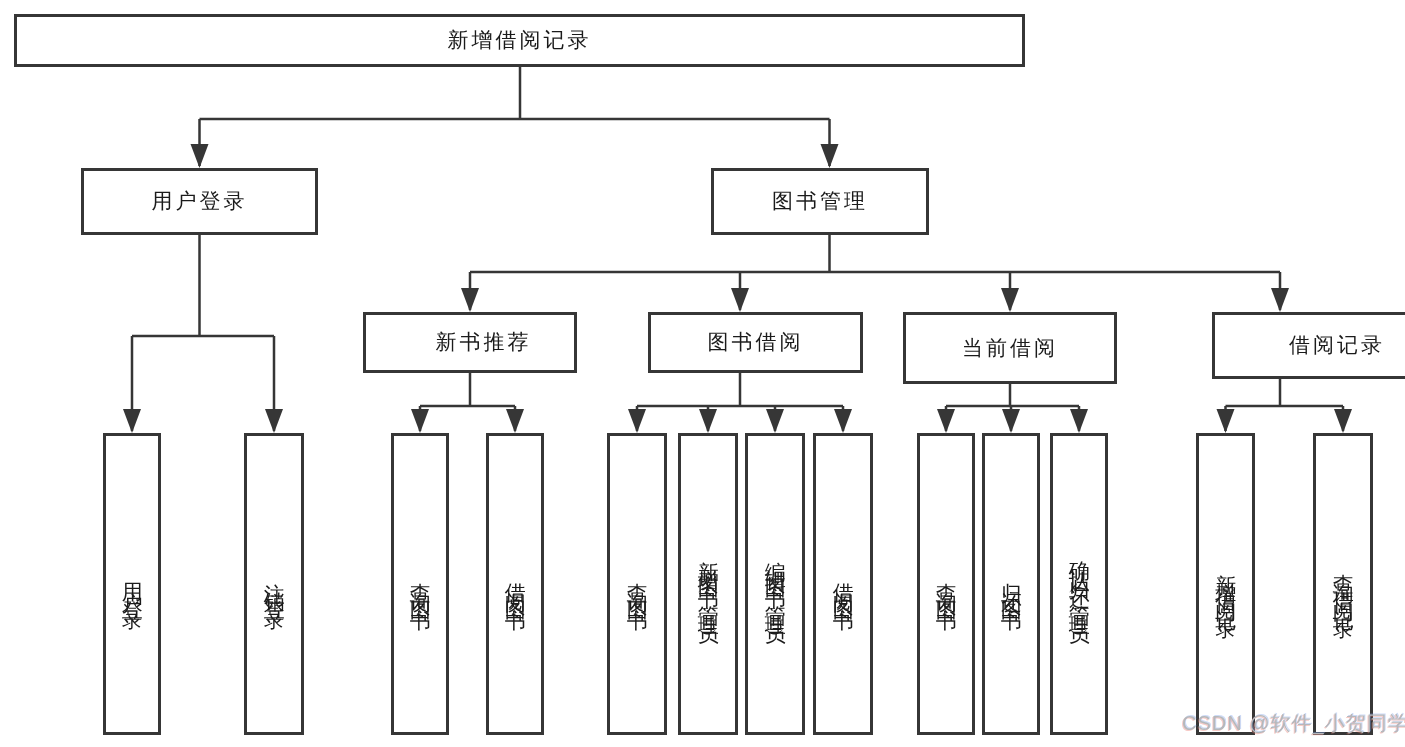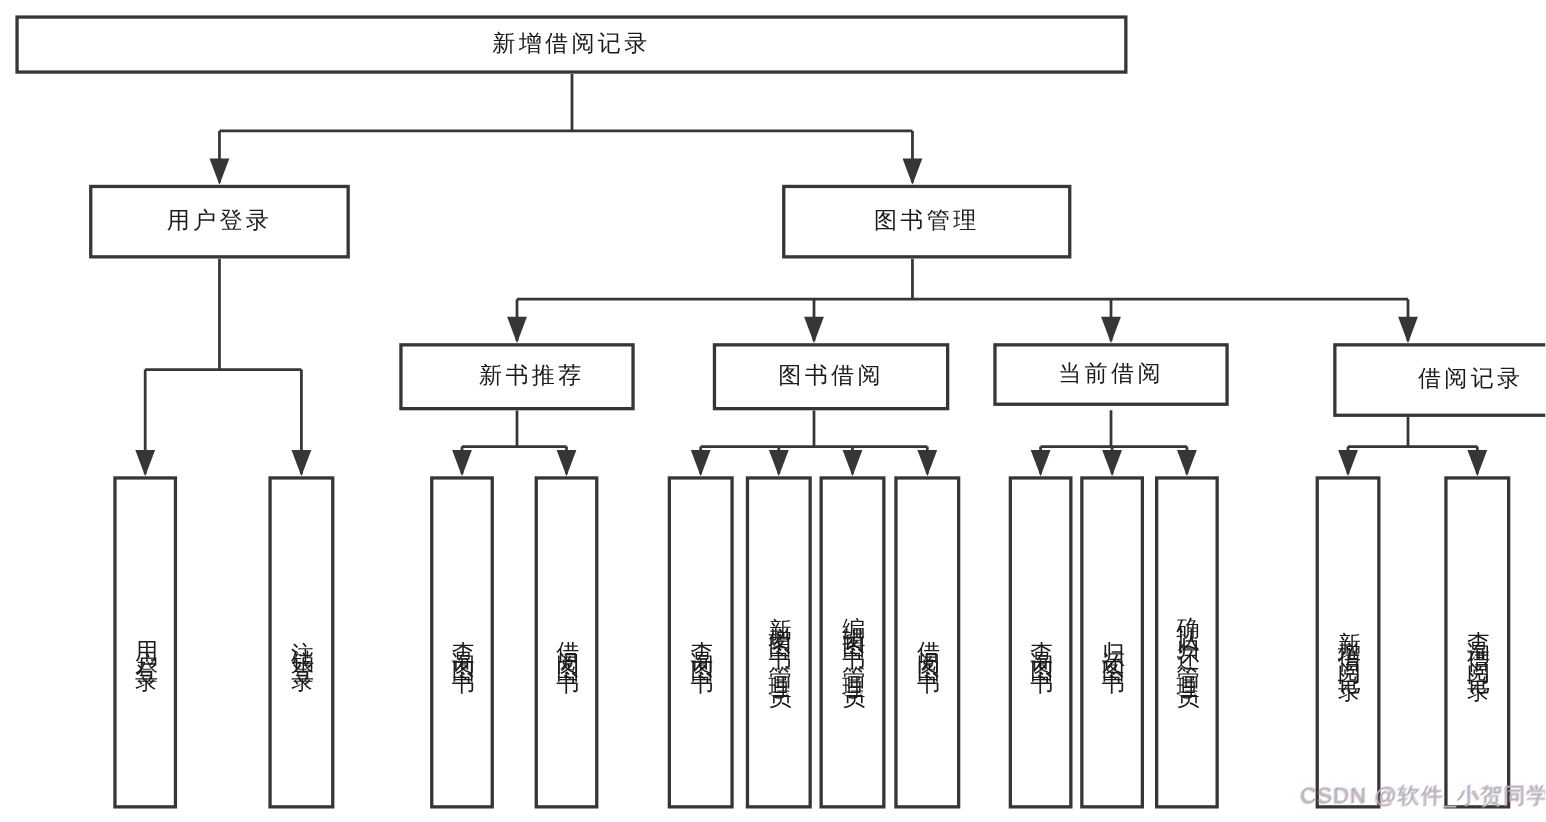--- a/index.html
+++ b/index.html
@@ -56,25 +56,25 @@
         <polygon points="1002,409 1020,409 1011,433"></polygon>
         <polygon points="1070,409 1088,409 1079,433"></polygon>
         <polygon points="1216.5,409 1234.5,409 1225.5,433"></polygon>
         <polygon points="1334,409 1352,409 1343,433"></polygon>
       </g>
   </svg>
 
   <div class="box hbox" style="left:14px;top:14px;width:1011px;height:53px;">新增借阅记录</div>
 
   <div class="box hbox" style="left:81px;top:168px;width:237px;height:67px;">用户登录</div>
-  <div class="box hbox" style="left:711px;top:168px;width:263px;height:67px;">图书管理</div>
+  <div class="box hbox" style="left:711px;top:168px;width:218px;height:67px;">图书管理</div>
 
   <div class="box hbox" style="left:363px;top:312px;width:214px;height:61px;padding-left:27px;">新书推荐</div>
   <div class="box hbox" style="left:633px;top:312px;width:215px;height:61px;margin-left:15px;">图书借阅</div>
-  <div class="box hbox" style="left:903px;top:312px;width:214px;height:57px;text-align:right;">当前借阅</div>
+  <div class="box hbox" style="left:903px;top:312px;width:214px;height:72px;text-align:right;">当前借阅</div>
   <div class="box hbox" style="left:1212px;top:312px;width:216px;height:67px;padding-left:34px;">借阅记录</div>
 
   <div class="box vbox" style="left:103px;top:433px;width:58px;height:302px;">用户登录</div>
   <div class="box vbox" style="left:244px;top:433px;width:60px;height:302px;">注销登录</div>
 
   <div class="box vbox" style="left:391px;top:433px;width:58px;height:302px;">查询图书</div>
   <div class="box vbox" style="left:486px;top:433px;width:58px;height:302px;">借阅图书</div>
 
   <div class="box vbox" style="left:607px;top:433px;width:60px;height:302px;">查询图书</div>
   <div class="box vbox" style="left:678px;top:433px;width:60px;height:302px;">新增图书（管理员）</div>

